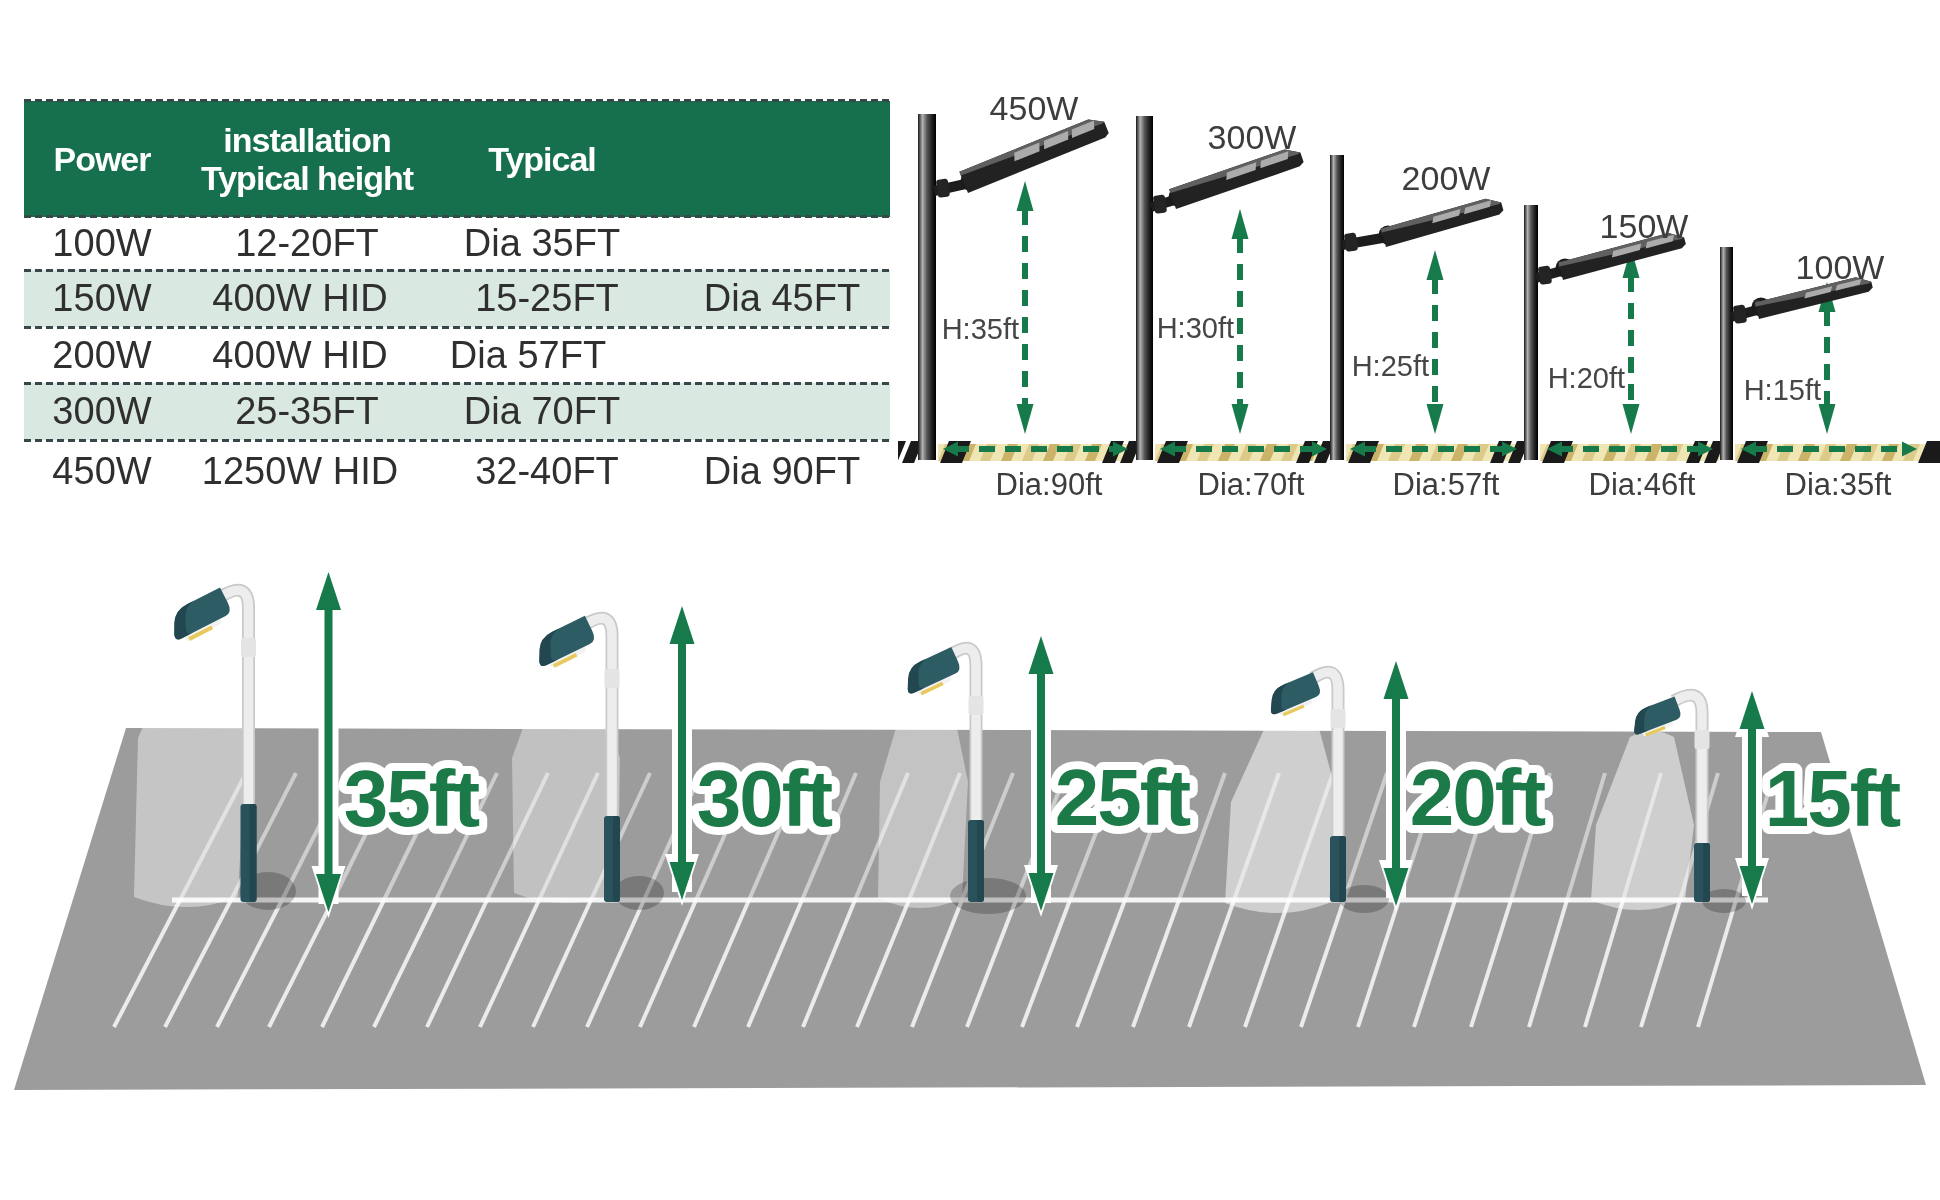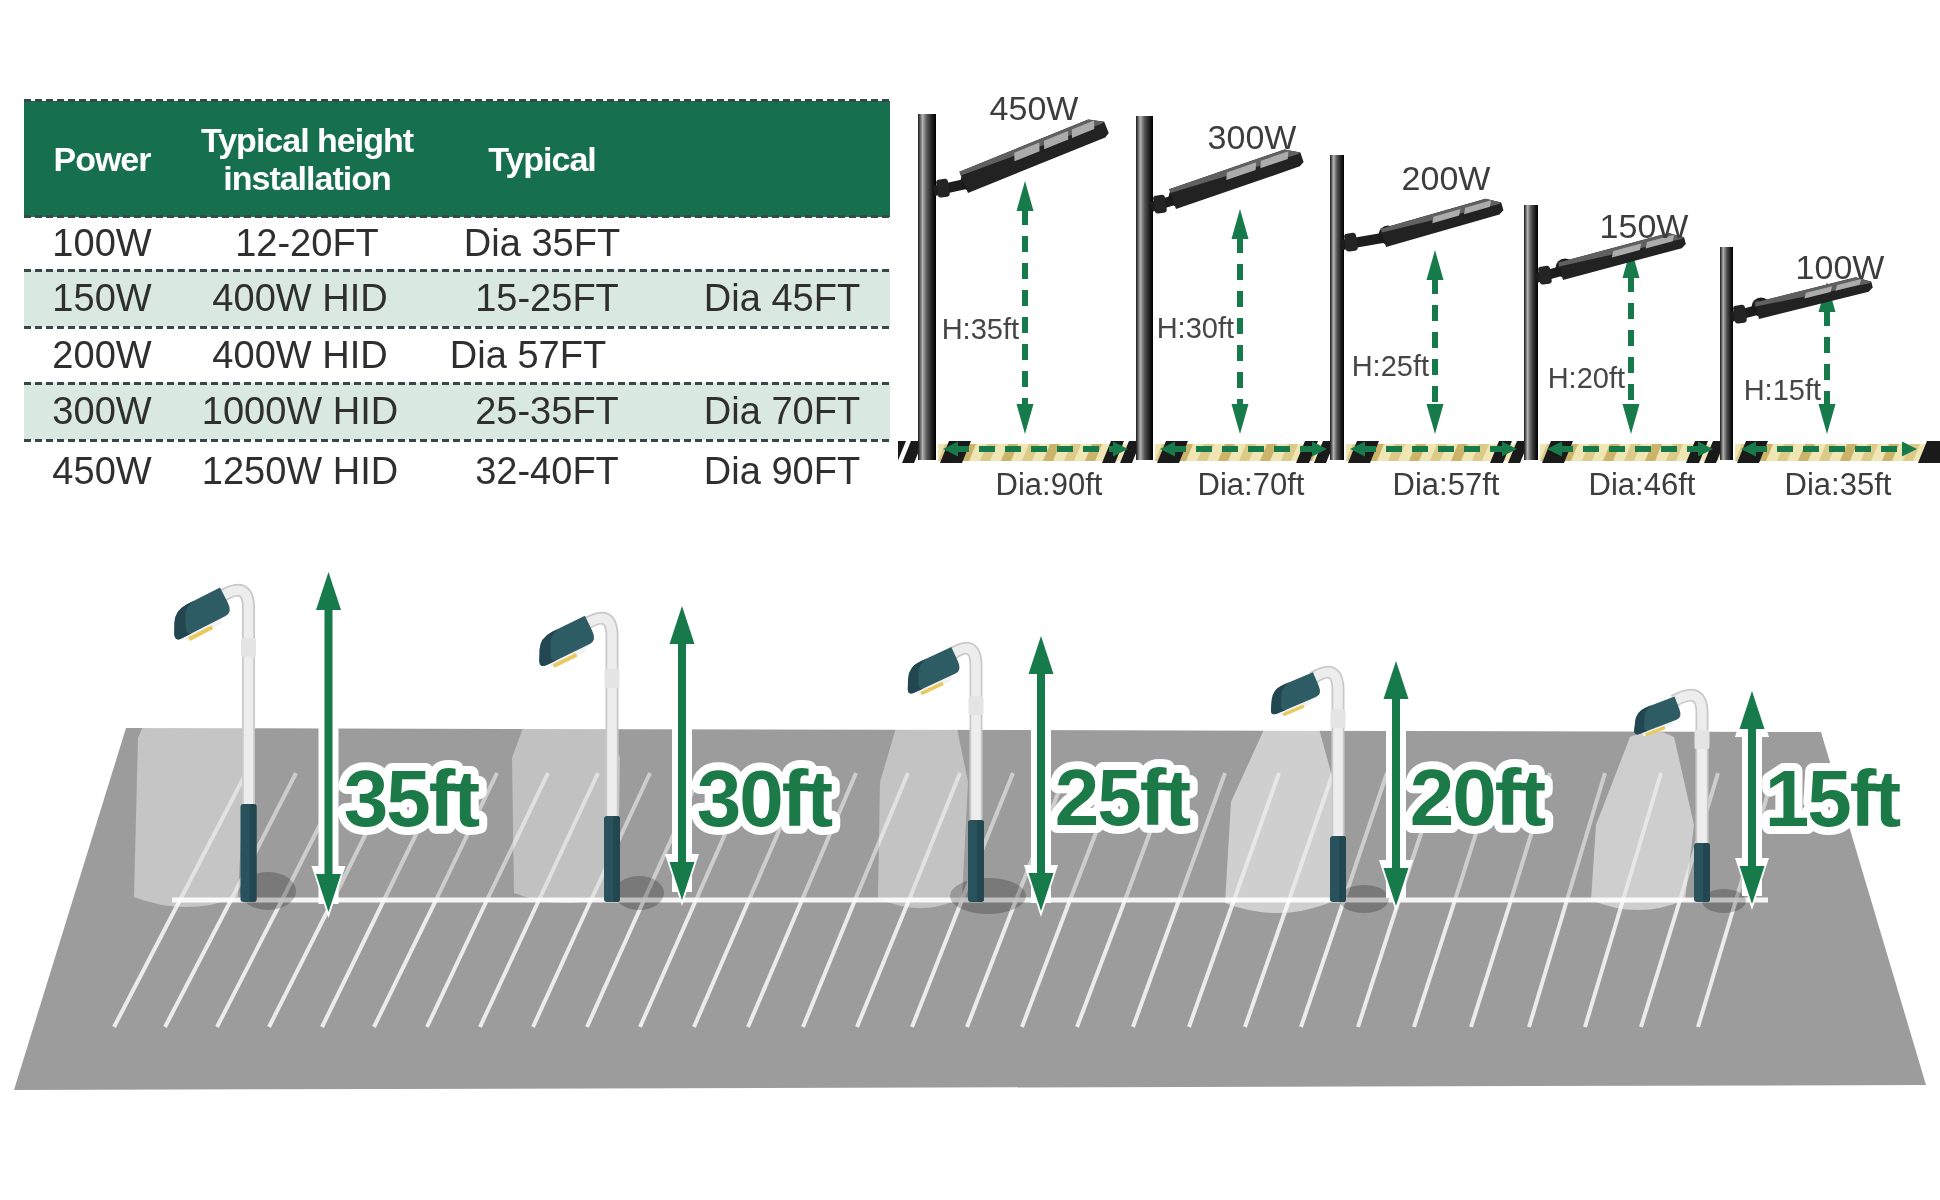--- a/index.html
+++ b/index.html
@@ -372,22 +372,22 @@
 <polygon points="84,-14 109,-14 106,-9 81,-9" fill="#ababab"></polygon>
 </g>
 <text x="1840" y="279" font-size="34" fill="#3d3d3d" text-anchor="middle" font-family="Liberation Sans, sans-serif">100W</text>
 <text x="1821" y="400" font-size="29" fill="#464646" text-anchor="end" font-family="Liberation Sans, sans-serif">H:15ft</text>
 <text x="1838" y="495" font-size="31" fill="#3d3d3d" text-anchor="middle" font-family="Liberation Sans, sans-serif">Dia:35ft</text>
 </svg>
 <div id="spec">
 <div class="thead">
         <div class="c1 hlow">Power</div>
         <div class="c3">
+          <span>installation</span>
           <span>Typical height</span>
-          <span>installation</span>
         </div>
         <div class="c4 hlow">Typical</div>
       </div>
 <div class="trow" style="height:53px">
         <div class="c1">100W</div>
         <div class="c3">12-20FT</div>
         <div class="c4">Dia 35FT</div>
       </div>
 <div class="trow green" style="height:57px">
         <div class="c1">150W</div>
@@ -395,21 +395,20 @@
         <div class="c3">15-25FT</div>
         <div class="c4">Dia 45FT</div>
       </div>
 <div class="trow" style="height:56px">
         <div class="c1">200W</div>
         <div class="c2">400W HID</div>
         <div class="c4">Dia 57FT</div>
       </div>
 <div class="trow green" style="height:57px">
         <div class="c1">300W</div>
-        <div class="c2">1000W HID</div>
         <div class="c3">25-35FT</div>
         <div class="c4">Dia 70FT</div>
       </div>
 <div class="trow" style="height:63px">
         <div class="c1">450W</div>
         <div class="c2">1250W HID</div>
         <div class="c3">32-40FT</div>
         <div class="c4">Dia 90FT</div>
       </div>
 <div class="dl" style="top:168px"></div>

